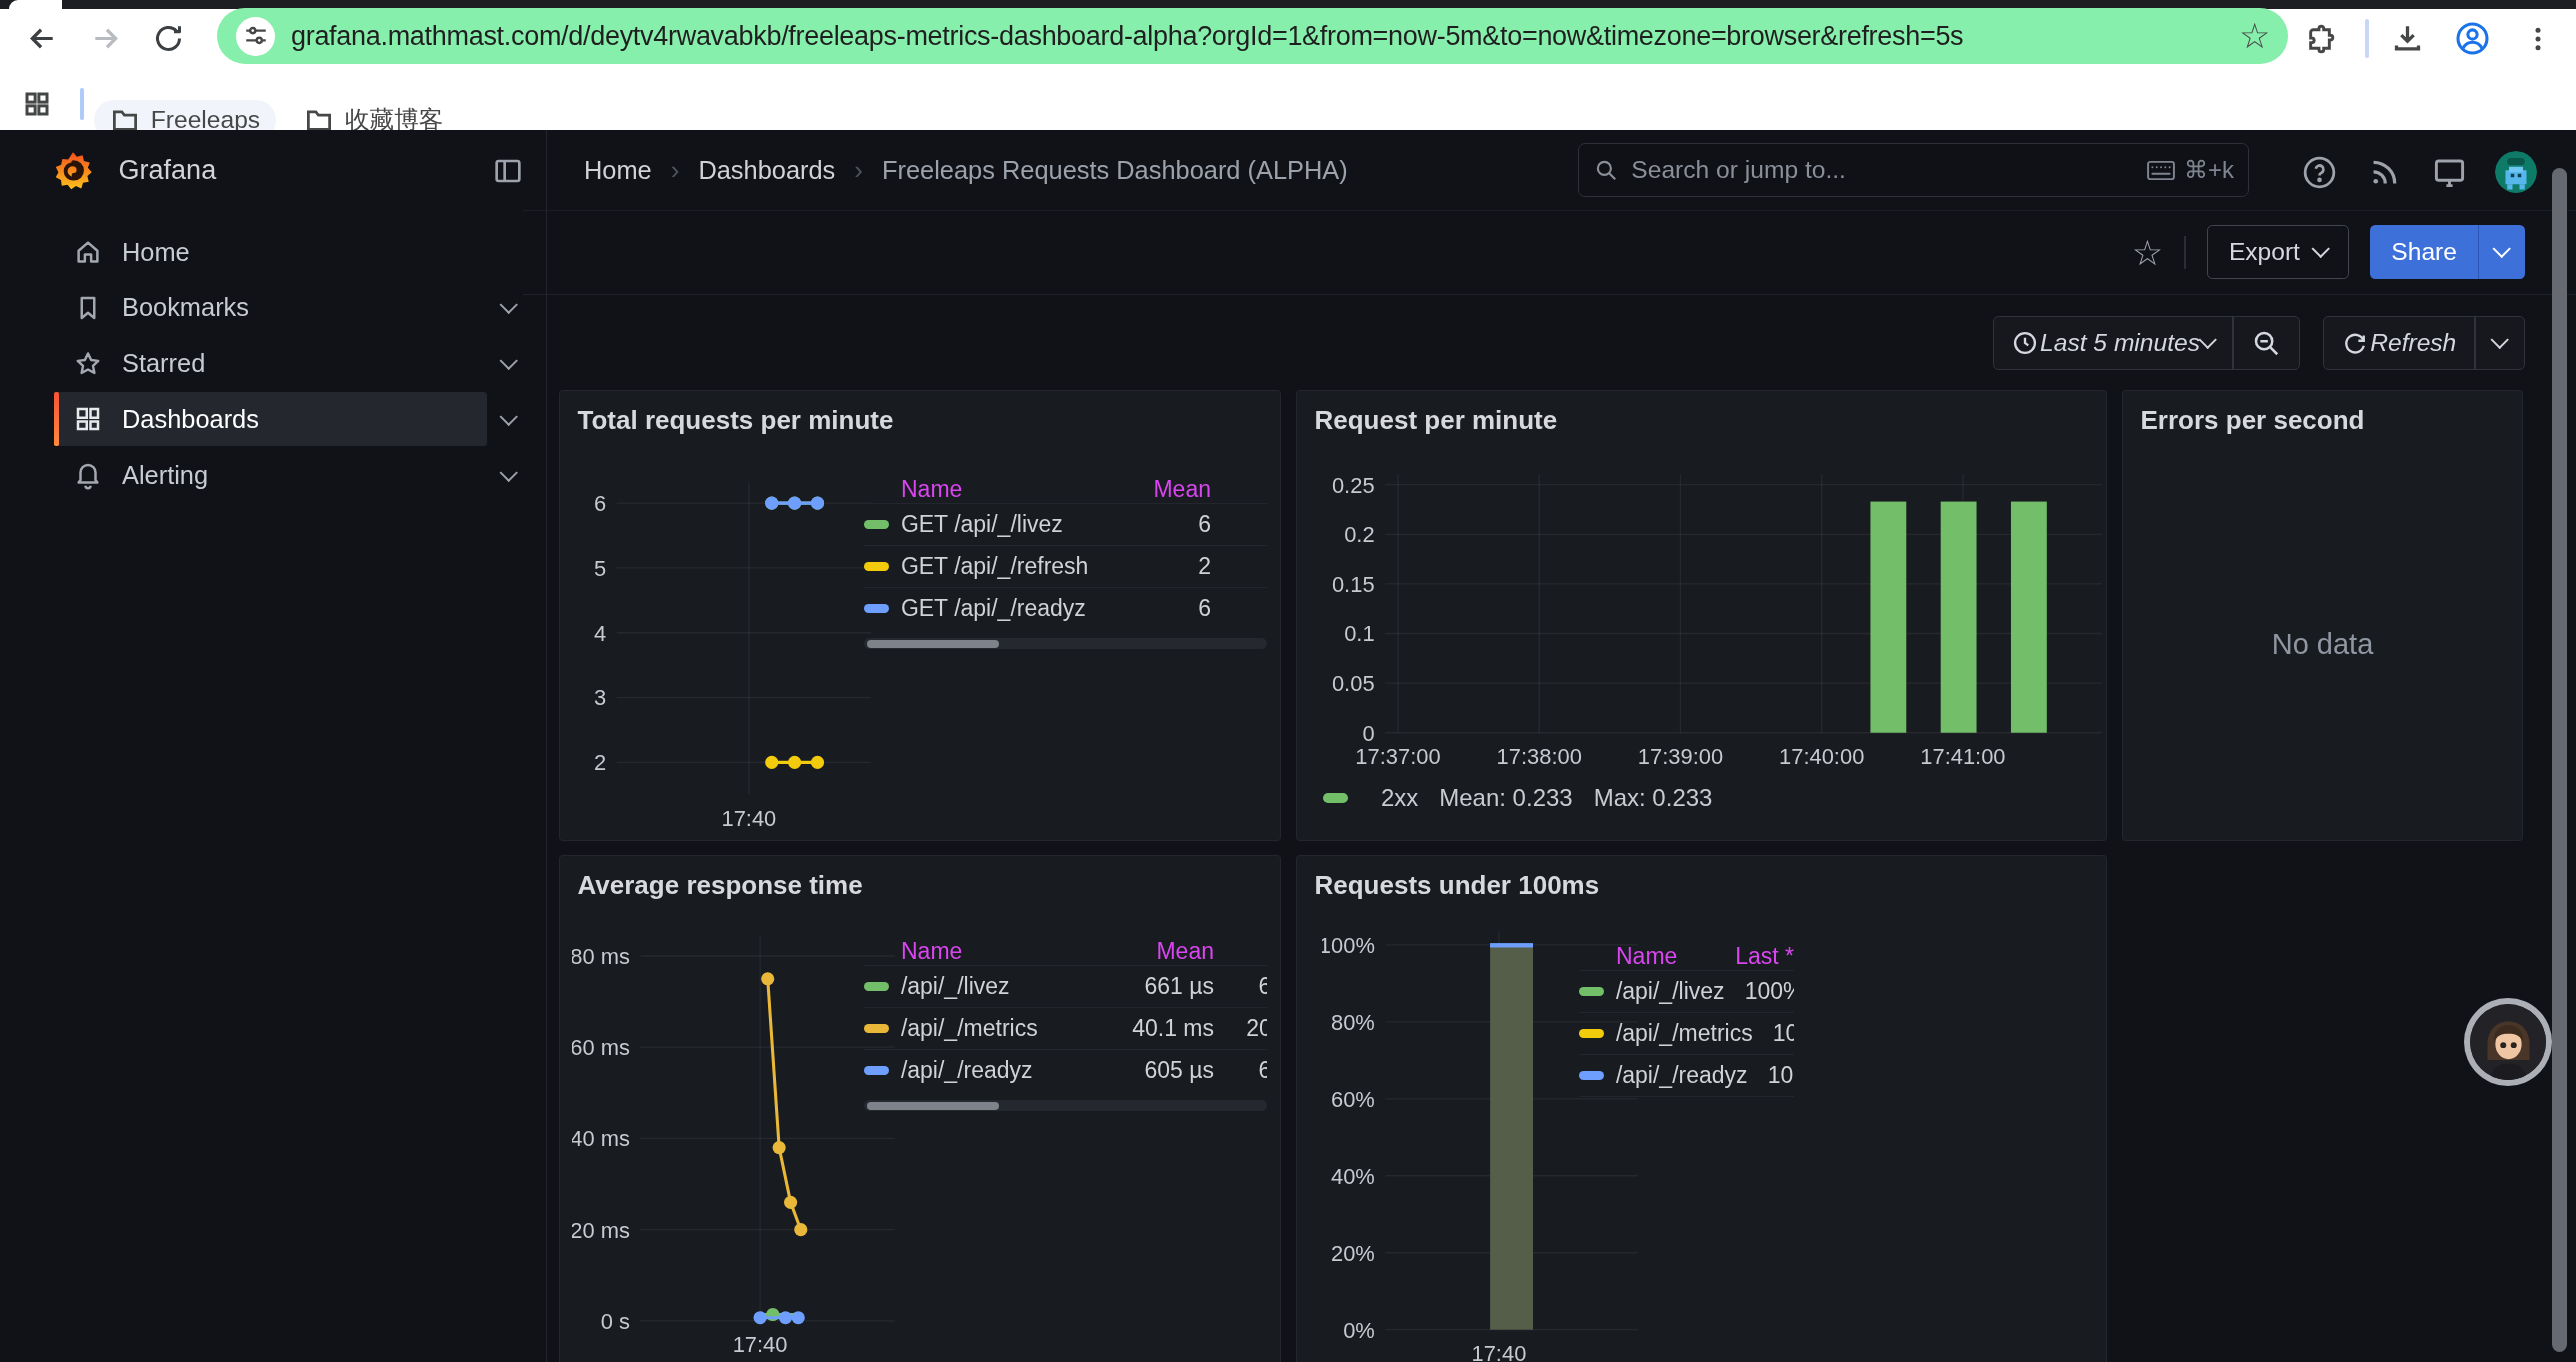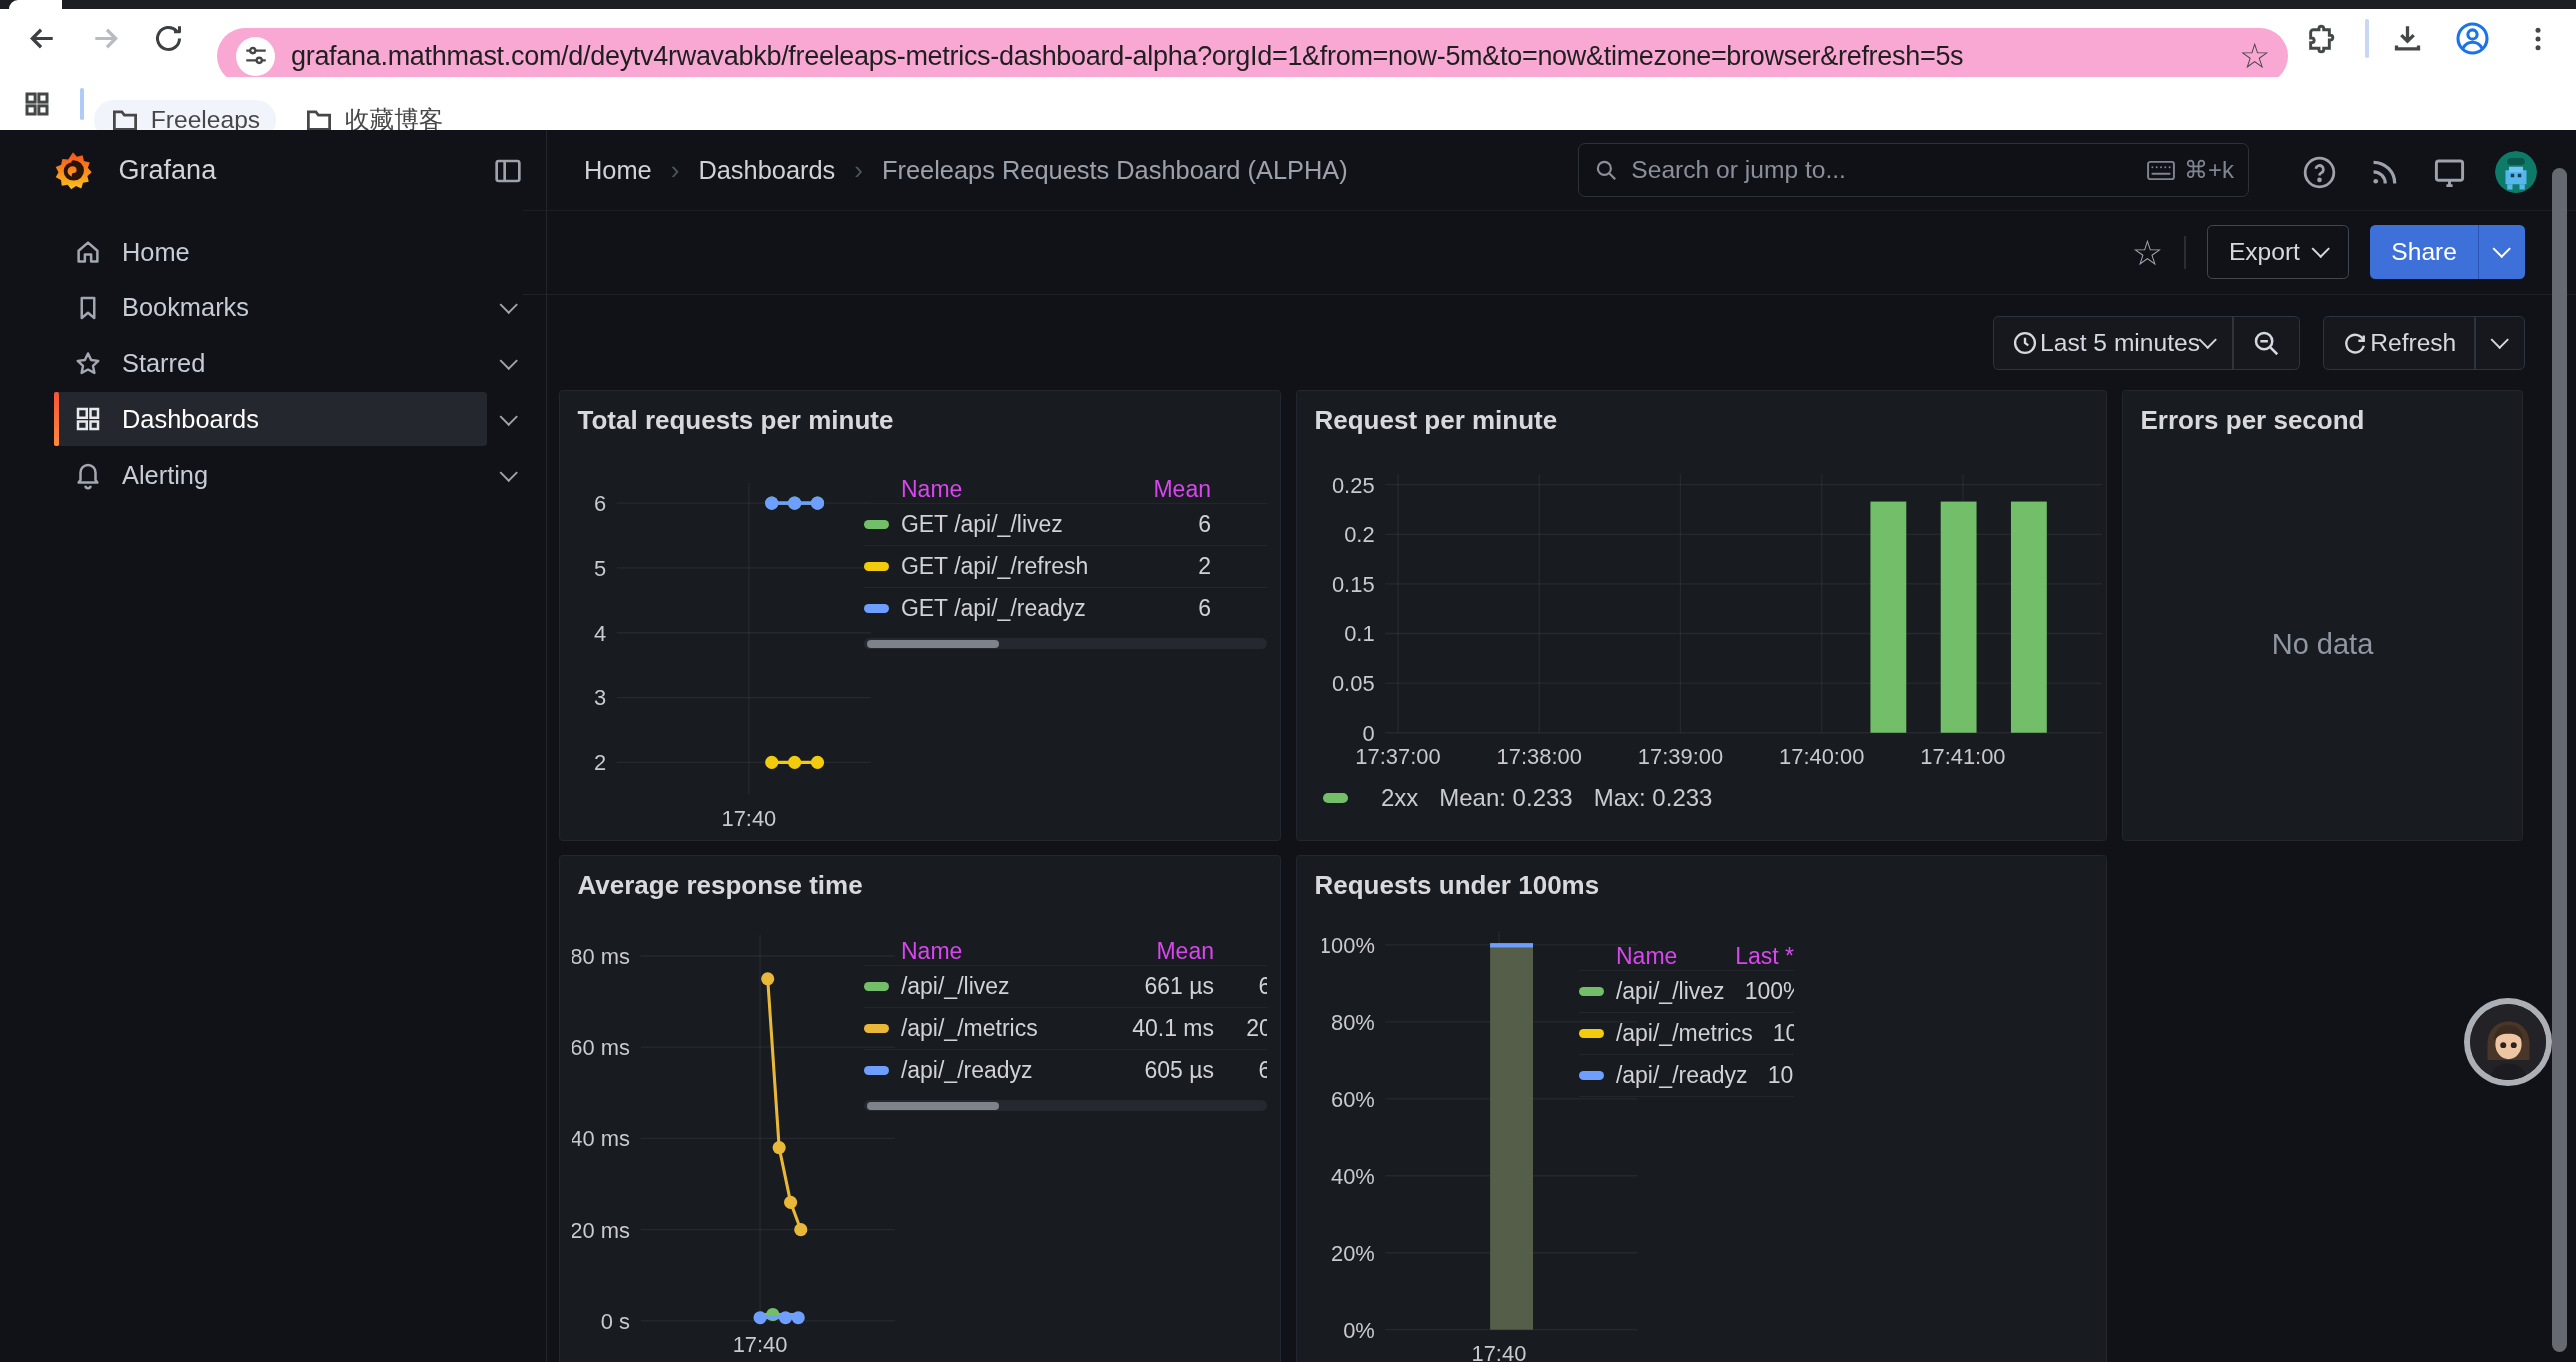--- a/index.html
+++ b/index.html
@@ -3,21 +3,21 @@
 <meta charset="utf-8">
 <style>
   html,body{margin:0;padding:0;background:#0b0c0f;font-family:"Liberation Sans",sans-serif;}
   .screen{position:relative;width:2576px;height:1363px;overflow:hidden;background:#111217;}
   svg{display:block}
   
   .chrome{position:absolute;left:0;top:0;width:2576px;height:130px;background:#ffffff;}
   .tabstrip{position:absolute;left:0;top:0;width:2576px;height:8.8px;background:#1d1e21;}
   .tabcorner{position:absolute;left:8.8px;top:0;width:53px;height:8.8px;background:#ffffff;border-top-left-radius:12.3px;}
   .tbtn{position:absolute;top:14px;width:49px;height:49px;display:flex;align-items:center;justify-content:center;color:#444746;}
-  .urlpill{position:absolute;left:217px;top:28px;width:2071px;height:56px;border-radius:28px;background:#f9a8d4;display:flex;align-items:center;}
+  .urlpill{position:absolute;left:217px;top:8px;width:2071px;height:56px;border-radius:28px;background:#86efac;display:flex;align-items:center;}
   .urltext{margin-left:16px;font-size:27px;color:#1f1f1f;letter-spacing:-0.3px;white-space:nowrap;overflow:hidden;flex:1;}
   .siteinfo{margin-left:19px;width:39px;height:39px;border-radius:50%;background:#fff;display:flex;align-items:center;justify-content:center;color:#474747;}
   .pillstar{margin-right:17.5px;color:#474747;}
   .bookbar{position:absolute;left:0;top:77px;width:2576px;height:53px;background:#ffffff;display:flex;align-items:center;}
   .bm-sep{width:3.5px;height:32px;border-radius:1.8px;background:#aecbfa;margin:0 10.5px 0 19px;}
   .bm{display:flex;align-items:center;gap:10.5px;height:40px;padding:0 16px;border-radius:20px;color:#474747;font-size:24.6px;margin-top:32px;}
   .bm.hov{background:#f1f4fa;}
   
   .sidebar{position:absolute;left:0;top:130px;width:523px;height:1233px;background:#111217;border-right:1.8px solid #22252b;box-sizing:border-box;margin-left:24px;}
   .sb-head{display:flex;align-items:center;height:81px;padding:0 19px 0 28px;}
@@ -50,21 +50,21 @@
   .star-btn{color:#a2a7b0;font-size:35px;line-height:1;}
   .vsep{width:1.8px;height:33px;background:#2a2d34;}
   .btn{display:flex;align-items:center;gap:14px;height:54px;padding:0 21px;border-radius:5.3px;font-size:24.6px;box-sizing:border-box;}
   .btn-outline{border:1.8px solid #41464f;color:#d5d8de;background:transparent;}
   .share-group{display:flex;height:54px;border-radius:5.3px;overflow:hidden;}
   .share-main{display:flex;align-items:center;padding:0 21px;background:#3d71d9;color:#fff;font-size:24.6px;font-weight:500;}
   .share-chev{display:flex;align-items:center;justify-content:center;width:46px;background:#3d71d9;border-left:1.8px solid #2a57b4;color:#fff;}
   
   .timebar{position:absolute;left:523px;top:295px;width:2053px;height:96px;display:flex;align-items:center;justify-content:flex-end;gap:23px;padding-right:51px;box-sizing:border-box;}
   .tgroup{display:flex;align-items:stretch;height:54px;border:1.8px solid #2f333b;border-radius:5.3px;background:#16181d;color:#d5d8de;box-sizing:border-box;}
-  .tseg{display:flex;align-items:center;gap:1px;padding:0 17.5px;font-size:24.6px;}
+  .tseg{display:flex;align-items:center;gap:1px;padding:0 17.5px;font-size:24.6px;font-style:italic;}
   .tdiv{width:1.8px;background:#2f333b;}
   
   .panel{position:absolute;background:#181b20;border:1.8px solid #23262d;border-radius:3.5px;box-sizing:border-box;overflow:hidden;}
   #p1{left:559px;top:390px;width:722px;height:451px;}
   #p2{left:1296px;top:390px;width:811px;height:451px;}
   #p3{left:2122px;top:390px;width:401px;height:451px;}
   #p4{left:559px;top:855px;width:722px;height:535px;}
   #p5{left:1296px;top:855px;width:811px;height:535px;}
   .p-title{padding:14px 17.5px 0 17.5px;font-size:26px;color:#d8d9dd;font-weight:700;}
   .chart{position:absolute;}

